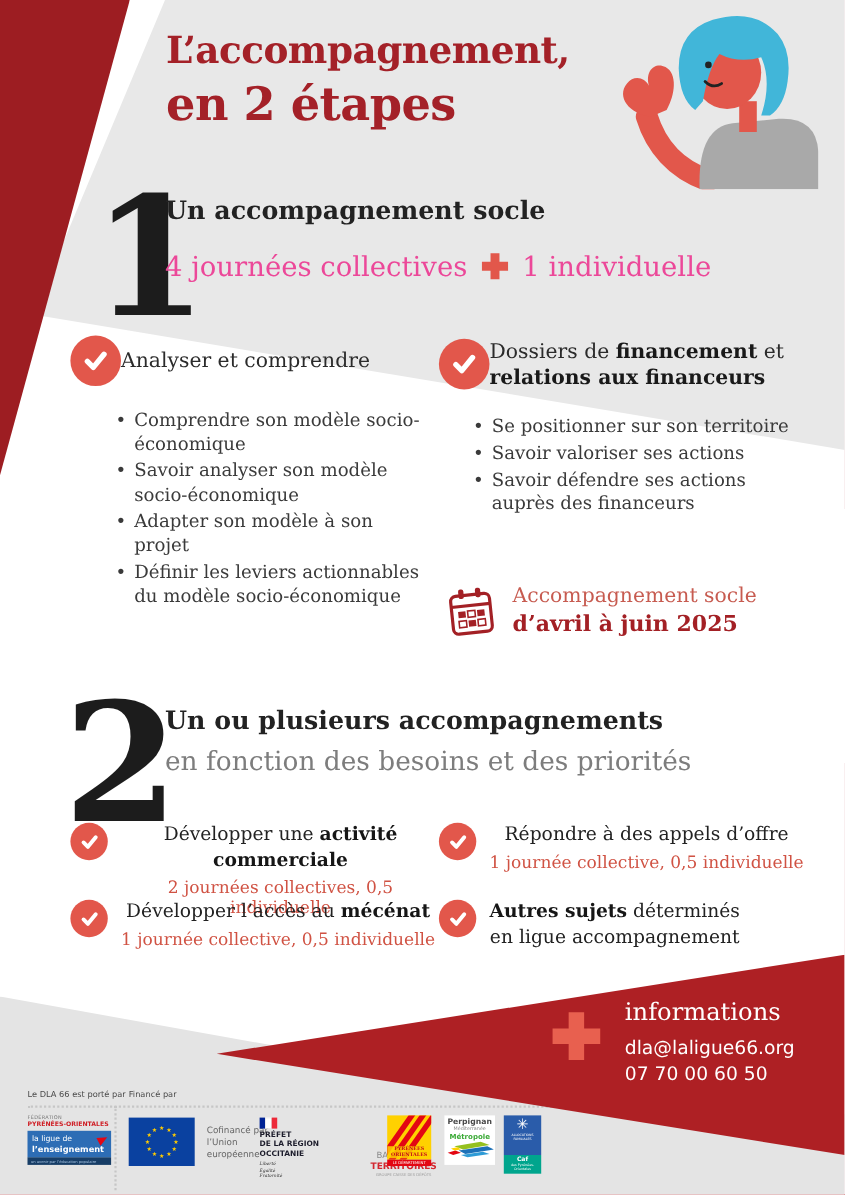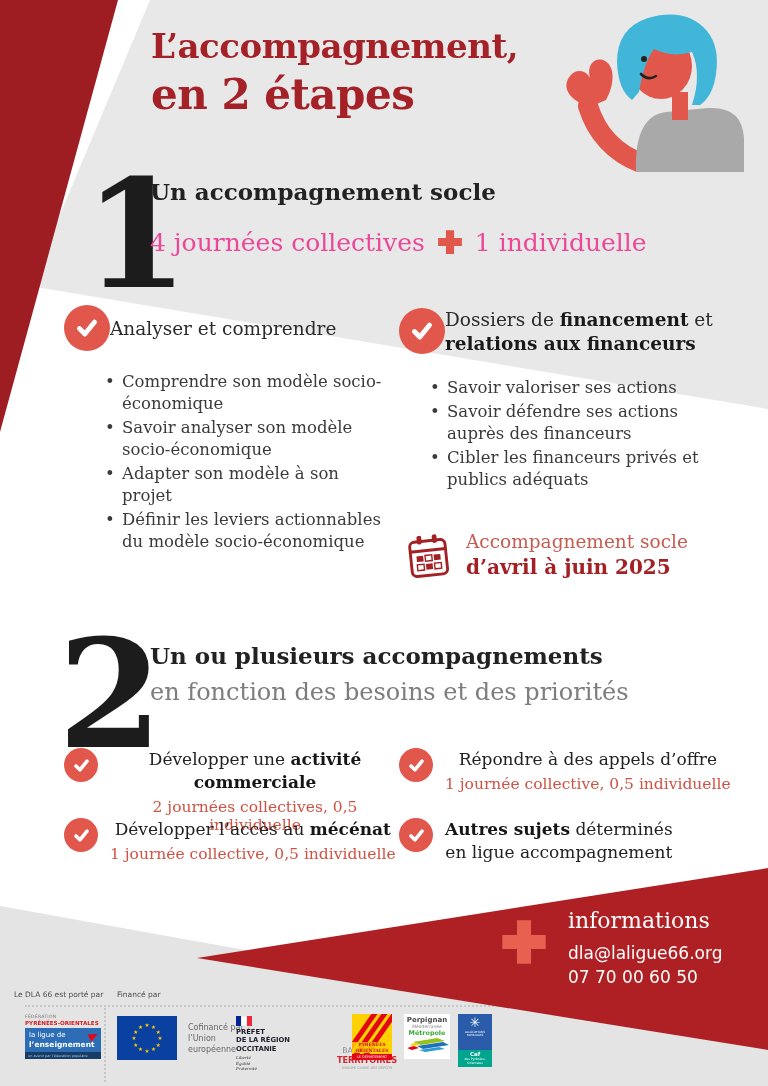--- a/index.html
+++ b/index.html
@@ -66,21 +66,21 @@
   
   .contact { position:absolute; left:498px; top:908px; display:flex; gap:18px; color:#fff; }
   .contact svg { margin-top:8px; flex:none; }
   .c-head { font-size:22px; font-weight:500; }
   .c-email, .c-phone { font-family:"DejaVu Sans", sans-serif; font-size:17px; }
   .c-email { margin-top:10px; }
   .c-phone { margin-top:4px; }
 
   
   .f-label { position:absolute; font-family:"DejaVu Sans", sans-serif; font-size:7.5px; color:#4a4a4a; }
-  .f-label.l1 { left:14px; top:990px; }
+  .f-label.l1 { left:25px; top:990px; }
   .f-label.l2 { left:117px; top:990px; }
   .dot-h { position:absolute; left:25px; top:1005px; width:668px; border-top:2px dotted #c6c6c6; }
   .dot-v { position:absolute; left:104px; top:1005px; height:77px; border-left:2px dotted #c6c6c6; }
 
   .logo { position:absolute; font-family:"DejaVu Sans", sans-serif; }
   
   .ligue { left:25px; top:1014px; width:76px; }
   .lg-fed { font-size:4.5px; color:#777; letter-spacing:0.3px; }
   .lg-reg { font-size:5.6px; font-weight:700; color:#cf2027; margin:1px 0 2px 0; }
   .lg-box { background:#2d6db5; color:#fff; padding:3px 4px; position:relative; line-height:1.25; }
@@ -185,23 +185,23 @@
         <svg width="26" height="26" viewBox="0 0 24 24">
             <path d="M5 12.5l5 5 9-11" stroke="#fff" stroke-width="4.5" fill="none" stroke-linecap="round" stroke-linejoin="round"></path>
           </svg>
       </span>
       <div class="col-title">
         <span>Dossiers de </span><b>financement</b><span> et</span><br>
         <b>relations aux financeurs</b>
       </div>
     </div>
     <ul>
+      <li>Se positionner sur son territoire</li>
       <li>Savoir valoriser ses actions</li>
       <li>Savoir défendre ses actions auprès des financeurs</li>
-      <li>Cibler les financeurs privés et publics adéquats</li>
     </ul>
   </div>
 
   <div class="note">
     <svg width="46" height="52" viewBox="0 0 48 52">
       <rect x="5" y="9" width="37" height="36" rx="5" fill="#fff" stroke="#a32025" stroke-width="3"></rect>
       <line x1="5" y1="19" x2="42" y2="19" stroke="#a32025" stroke-width="3"></line>
       <rect x="13" y="3" width="5" height="9" rx="2" fill="#a32025"></rect>
       <rect x="29" y="3" width="5" height="9" rx="2" fill="#a32025"></rect>
       <rect x="11" y="24" width="7" height="6" fill="#a32025"></rect>

